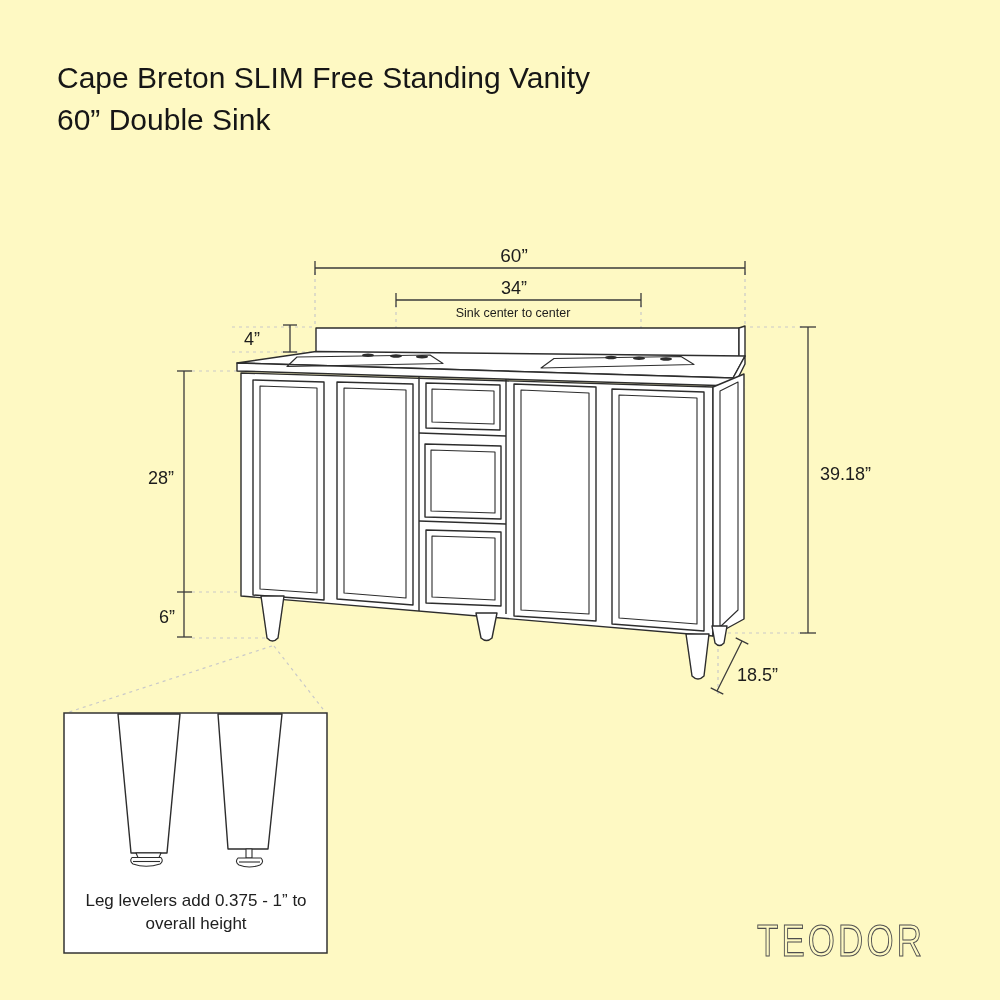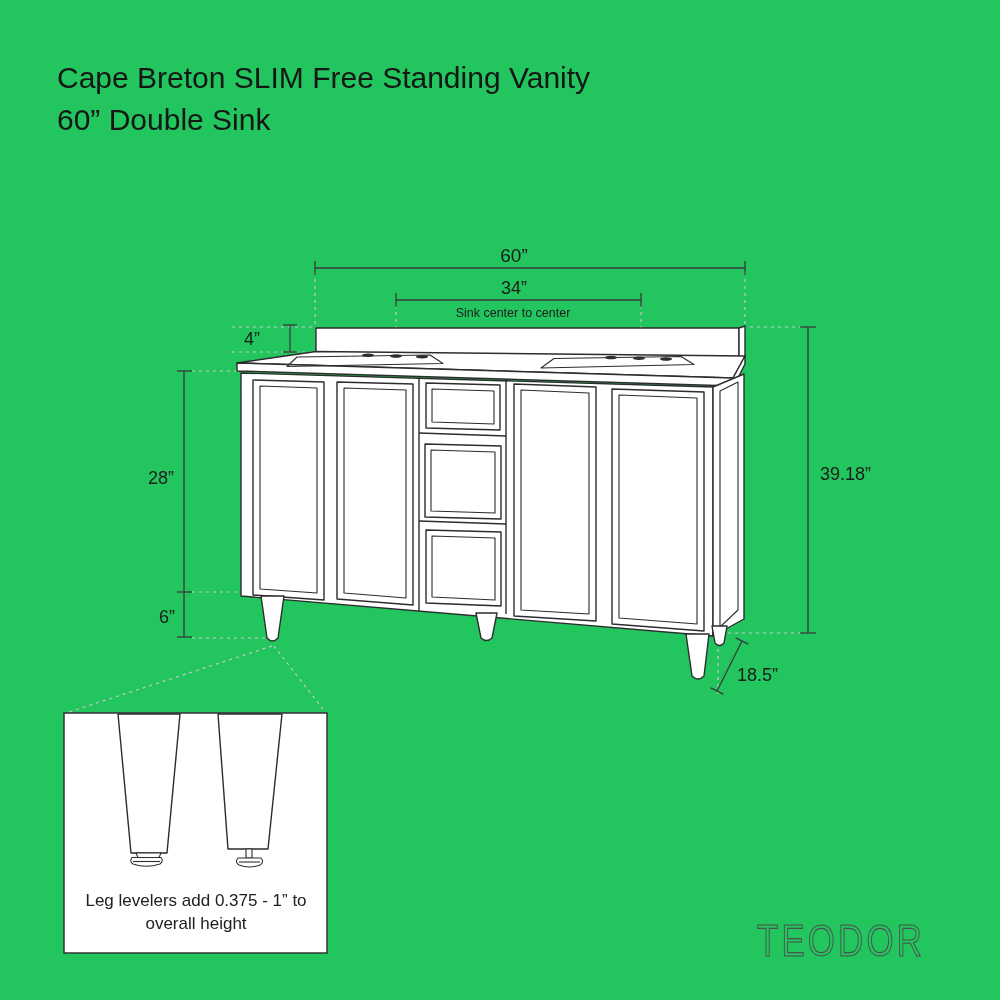--- a/index.html
+++ b/index.html
@@ -1,16 +1,16 @@
 <!DOCTYPE html>
 <html><head>
 <meta charset="utf-8">
 <style>
   html,body{margin:0;padding:0;background:#ffffff;}
-  .canvas{position:relative;width:1000px;height:1000px;background:#22c55e;overflow:hidden;}
+  .canvas{position:relative;width:1000px;height:1000px;background:#fef9c3;overflow:hidden;}
   svg{display:block;}
   .title-text{font-family:"Liberation Sans","DejaVu Sans",sans-serif;font-size:30px;font-weight:400;fill:#161616;}
   .dim-label{font-family:"Liberation Sans","DejaVu Sans",sans-serif;font-size:18px;font-weight:400;fill:#1c1c1c;}
   .dim-label-lg{font-family:"Liberation Sans","DejaVu Sans",sans-serif;font-size:19px;font-weight:400;fill:#1c1c1c;}
   .dim-note{font-family:"Liberation Sans","DejaVu Sans",sans-serif;font-size:12.5px;font-weight:400;fill:#1c1c1c;}
   .inset-text{font-family:"Liberation Sans","DejaVu Sans",sans-serif;font-size:17px;font-weight:400;fill:#202020;}
   .brand-text{font-family:"Liberation Sans","DejaVu Sans",sans-serif;font-size:44px;font-weight:400;
               fill:none;stroke:#4f4f4f;stroke-width:1.1px;letter-spacing:4px;}
   .dash{stroke:#c9c9c9;stroke-width:1.2;stroke-dasharray:3 4;fill:none;}
   .dim{stroke:#3a3a3a;stroke-width:1.3;fill:none;stroke-linecap:butt;}

